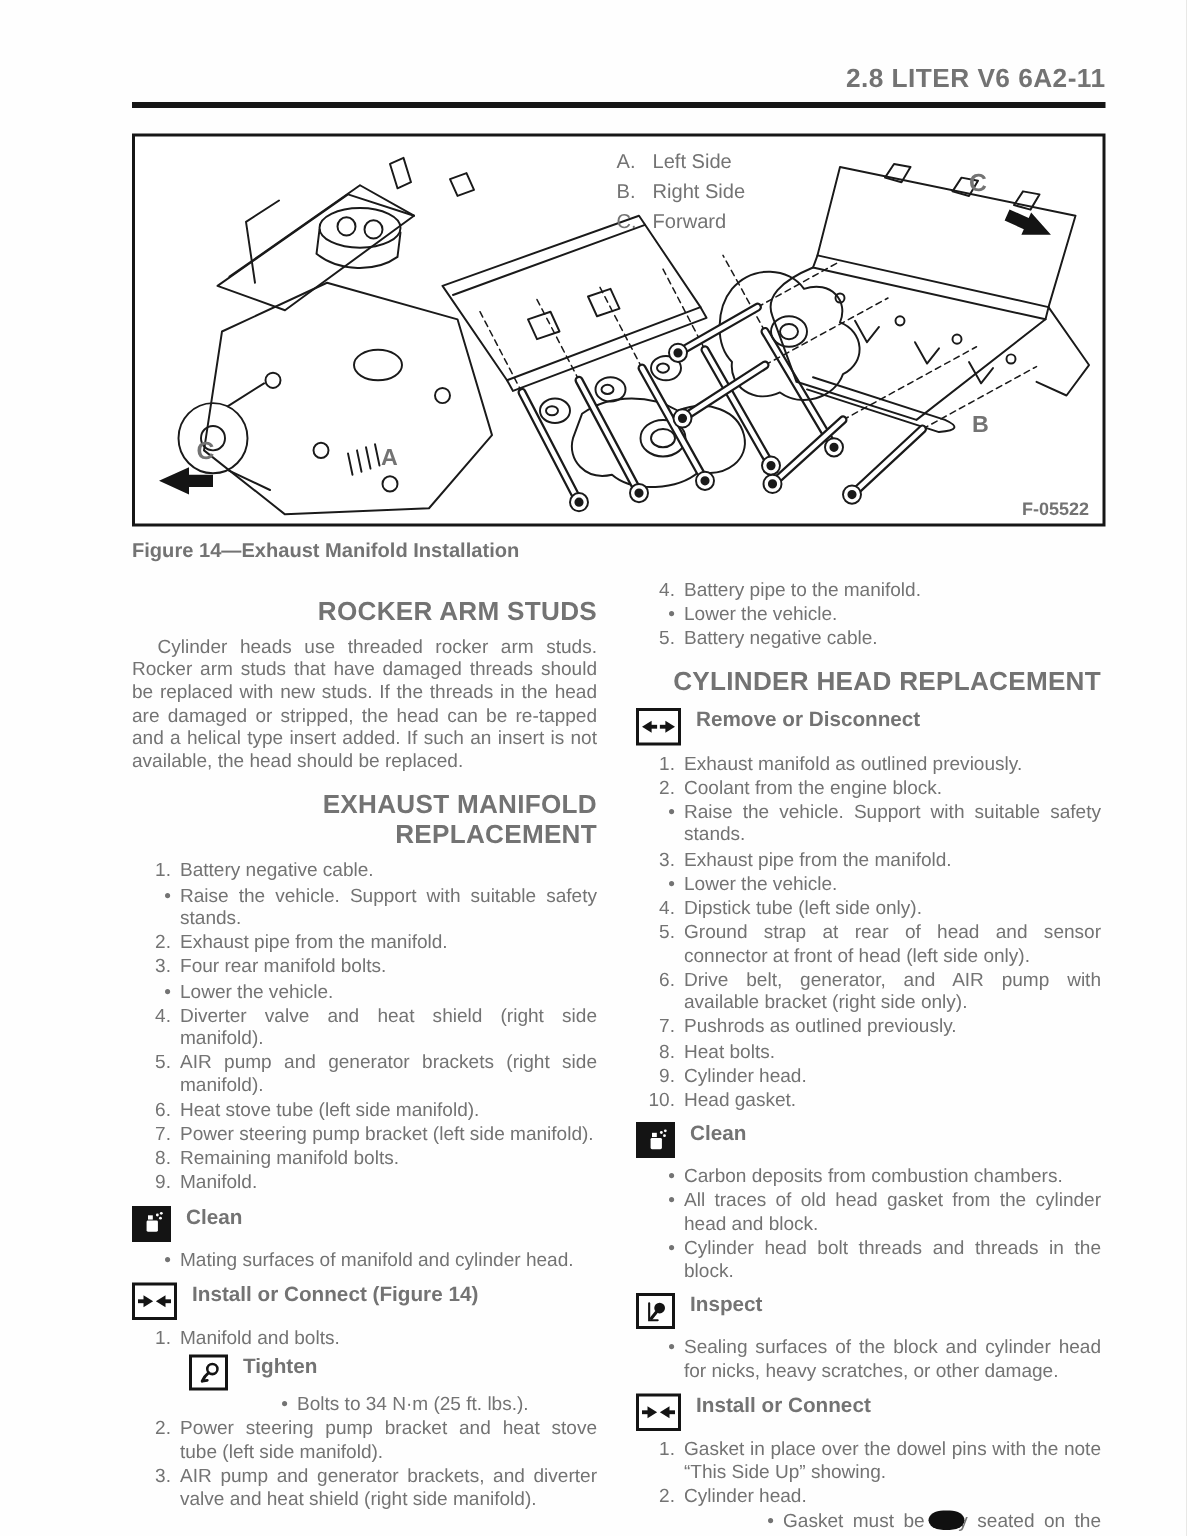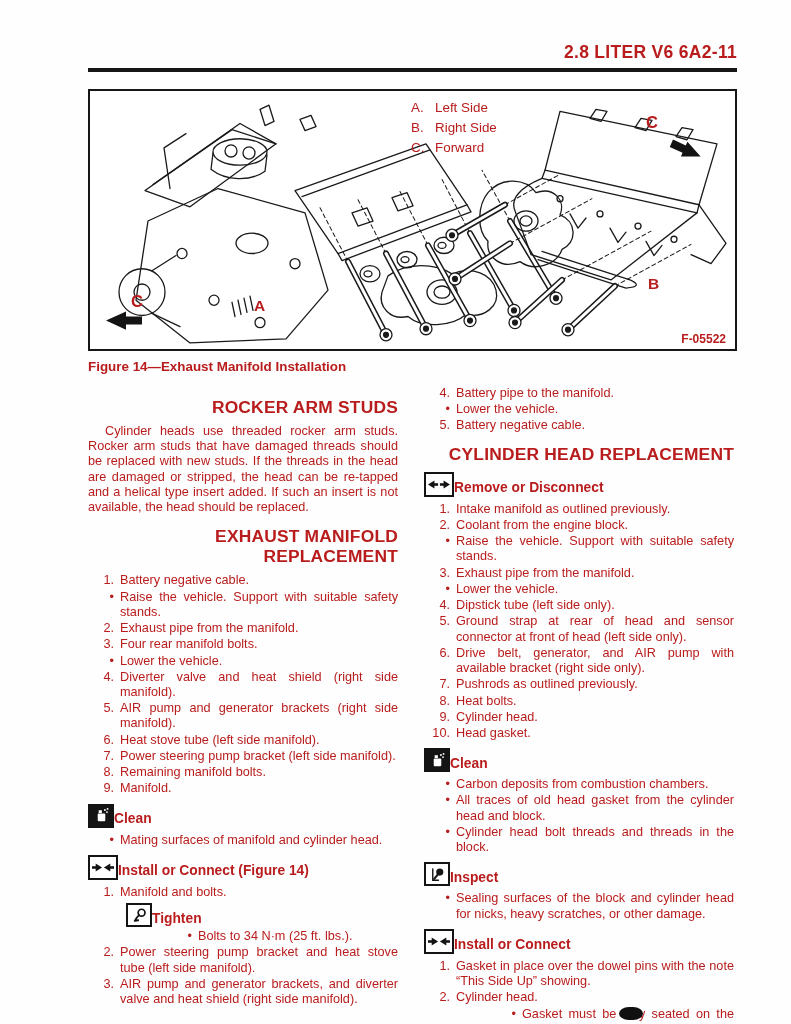--- a/index.html
+++ b/index.html
@@ -1,18 +1,18 @@
 <!DOCTYPE html>
 <html><head>
 <meta charset="utf-8">
 <style>
   html,body{margin:0;padding:0;background:#d8d8d4;}
   .page{
     position:relative;width:791px;height:1024px;margin:0 auto;
-    background:#fefefe;color:#b91c1c;overflow:hidden;box-sizing:border-box;
+    background:#fefefe;color:#737373;overflow:hidden;box-sizing:border-box;
     padding:0 54px 0 88px;
     font-family:"Liberation Sans",sans-serif;
     -webkit-font-smoothing:antialiased;
   }
   
   .hdr{padding-top:42px;text-align:right;font-weight:bold;font-size:17.5px;letter-spacing:.3px;}
   .rule{height:3.5px;background:#151515;margin-top:5px;}
 
   
   .figbox{margin-top:17px;border:2.6px solid #161616;height:258px;position:relative;background:#fff;}
@@ -27,21 +27,21 @@
   .fl-c-right{left:556px;top:22px;font-size:16.5px;}
   .fcode{position:absolute;right:9px;bottom:3px;font-weight:bold;font-size:12px;}
   .caption{text-align:left;font-weight:bold;font-size:13.4px;margin-top:8px;}
 
   
   .cols{display:flex;gap:26px;margin-top:12px;}
   .col{width:310px;font-size:12.7px;line-height:1.2;}
   .sec-title{font-weight:bold;font-size:17.4px;text-align:right;letter-spacing:.2px;margin:12px 0 7px;line-height:1.12;}
   .para{text-align:justify;text-indent:17px;margin:0 0 12px;}
 
-  .action{display:flex;align-items:flex-end;gap:0;margin:7px 0 5px;}
+  .action{display:flex;align-items:flex-start;gap:10px;margin:7px 0 5px;}
   .action .label{font-weight:bold;font-size:13.8px;}
   .iconbox{width:30px;height:25px;border:2.3px solid #141414;display:flex;align-items:center;justify-content:center;flex:none;background:#fff;box-sizing:border-box;}
   .iconbox.small{width:26px;height:24px;}
   .iconbox.filled{background:#141414;}
 
   .list{padding-left:2px;}
   .li{display:flex;margin:0 0 1px;}
   .marker{width:24px;text-align:right;flex:none;margin-right:6px;}
   .txt{flex:1;text-align:justify;}
   .li.nested{margin-left:66px;}
@@ -361,21 +361,21 @@
                 <polygon points="24,7 17,2.6 17,11.4"></polygon>
                 <rect x="13" y="5.6" width="5" height="2.8"></rect>
               </g>
             </svg>
         </span>
         <span class="label">Remove or Disconnect</span>
       </div>
       <div class="list">
           <div class="li">
             <span class="marker">1.</span>
-            <span class="txt">Intake manifold as outlined previously.</span>
+            <span class="txt">Exhaust manifold as outlined previously.</span>
           </div>
           <div class="li">
             <span class="marker">2.</span>
             <span class="txt">Coolant from the engine block.</span>
           </div>
           <div class="li">
             <span class="marker">•</span>
             <span class="txt">Raise the vehicle. Support with suitable safety stands.</span>
           </div>
           <div class="li">

